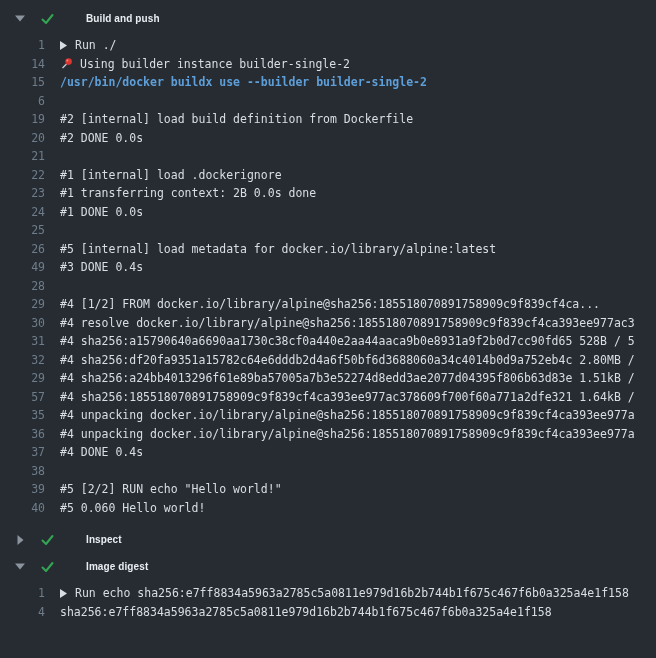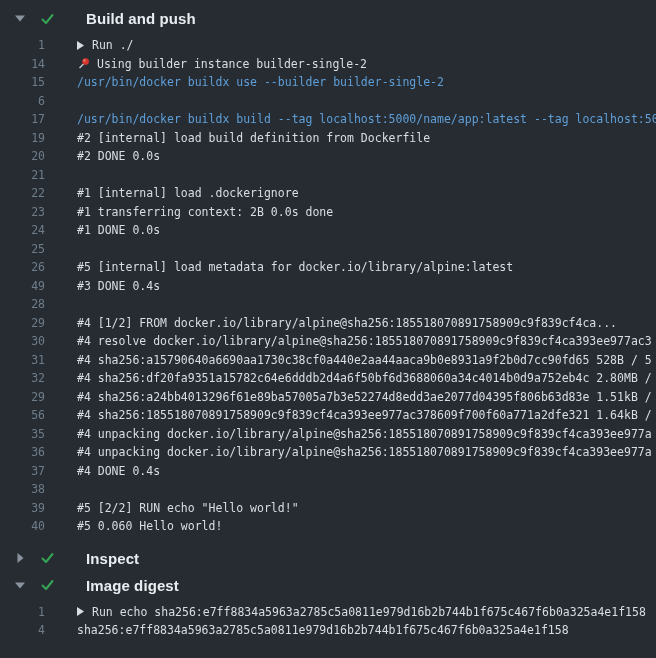--- a/index.html
+++ b/index.html
@@ -31,21 +31,21 @@
     margin-left: 14px;
     justify-content: center;
   }
   .check {
     width: 16px;
     margin-left: 13px;
   }
   .section-title {
     margin-left: 12px;
     font-family: "Liberation Sans", "DejaVu Sans", sans-serif;
-    font-size: 15px;
+    font-size: 10px;
     font-weight: 700;
     color: #e9edf2;
     letter-spacing: 0.1px;
     padding-left: 19px;
   }
   .section-body {
     margin: 4px 0 9px 0;
   }
   .section-body.last { margin-bottom: 0; }
   .log-line {
@@ -57,28 +57,28 @@
   }
   .ln {
     flex: 0 0 45px;
     width: 45px;
     text-align: right;
     font-size: 11.5px;
     color: #6f7d8a;
     cursor: pointer;
   }
   .content {
-    margin-left: 32px;
+    margin-left: 15px;
     font-size: 11.5px;
     color: #d8dee4;
     white-space: pre;
     display: inline-flex;
     align-items: center;
   }
-  .content.command { color: #5f9fd9; font-weight: 400; }
+  .content.command { color: #5f9fd9; font-weight: 700; }
   .arrow { margin-right: 8px; }
   .inline-emoji { margin-right: 7px; }
 </style>
 </head>
 <body>
 
 <div class="log-viewer">
     <div class="section">
       <div class="section-header">
         <span class="icon caret">
@@ -97,37 +97,36 @@
         <div class="log-line"><span class="ln">1</span><span class="content"><span class="icon arrow"><svg width="7" height="9" viewBox="0 0 7 9">
                 <path d="M0 0 L7 4.5 L0 9 Z" fill="#d6dde3"></path>
               </svg></span><span>Run ./</span></span></div>
         <div class="log-line"><span class="ln">14</span><span class="content"><span class="icon inline-emoji"><svg width="13" height="13" viewBox="0 0 13 13">
                 <line x1="2.5" y1="11" x2="6.5" y2="7" stroke="#c3c9cf" stroke-width="1.4"></line>
                 <circle cx="8.6" cy="4.6" r="3.3" fill="#d8372f"></circle>
                 <circle cx="7.4" cy="3.4" r="1" fill="#ef8d86"></circle>
               </svg></span><span>Using builder instance builder-single-2</span></span></div>
         <div class="log-line"><span class="ln">15</span><span class="content command"><span>/usr/bin/docker buildx use --builder builder-single-2</span></span></div>
         <div class="log-line"><span class="ln">6</span></div>
-        <div class="log-line"><span class="ln">17</span><span class="content command"><span>/usr/bin/docker buildx build --tag localhost:5000/name/app:latest --tag localhost:50</span></span></div>
         <div class="log-line"><span class="ln">19</span><span class="content"><span>#2 [internal] load build definition from Dockerfile</span></span></div>
         <div class="log-line"><span class="ln">20</span><span class="content"><span>#2 DONE 0.0s</span></span></div>
         <div class="log-line"><span class="ln">21</span><span class="content"><span></span></span></div>
         <div class="log-line"><span class="ln">22</span><span class="content"><span>#1 [internal] load .dockerignore</span></span></div>
         <div class="log-line"><span class="ln">23</span><span class="content"><span>#1 transferring context: 2B 0.0s done</span></span></div>
         <div class="log-line"><span class="ln">24</span><span class="content"><span>#1 DONE 0.0s</span></span></div>
         <div class="log-line"><span class="ln">25</span><span class="content"><span></span></span></div>
         <div class="log-line"><span class="ln">26</span><span class="content"><span>#5 [internal] load metadata for docker.io/library/alpine:latest</span></span></div>
         <div class="log-line"><span class="ln">49</span><span class="content"><span>#3 DONE 0.4s</span></span></div>
         <div class="log-line"><span class="ln">28</span><span class="content"><span></span></span></div>
         <div class="log-line"><span class="ln">29</span><span class="content"><span>#4 [1/2] FROM docker.io/library/alpine@sha256:185518070891758909c9f839cf4ca...</span></span></div>
         <div class="log-line"><span class="ln">30</span><span class="content"><span>#4 resolve docker.io/library/alpine@sha256:185518070891758909c9f839cf4ca393ee977ac3</span></span></div>
         <div class="log-line"><span class="ln">31</span><span class="content"><span>#4 sha256:a15790640a6690aa1730c38cf0a440e2aa44aaca9b0e8931a9f2b0d7cc90fd65 528B / 5</span></span></div>
         <div class="log-line"><span class="ln">32</span><span class="content"><span>#4 sha256:df20fa9351a15782c64e6dddb2d4a6f50bf6d3688060a34c4014b0d9a752eb4c 2.80MB /</span></span></div>
         <div class="log-line"><span class="ln">29</span><span class="content"><span>#4 sha256:a24bb4013296f61e89ba57005a7b3e52274d8edd3ae2077d04395f806b63d83e 1.51kB /</span></span></div>
-        <div class="log-line"><span class="ln">56</span><span class="content"><span>#4 sha256:185518070891758909c9f839cf4ca393ee977ac378609f700f60a771a2dfe321 1.64kB /</span></span></div>
+        <div class="log-line"><span class="ln">57</span><span class="content"><span>#4 sha256:185518070891758909c9f839cf4ca393ee977ac378609f700f60a771a2dfe321 1.64kB /</span></span></div>
         <div class="log-line"><span class="ln">35</span><span class="content"><span>#4 unpacking docker.io/library/alpine@sha256:185518070891758909c9f839cf4ca393ee977a</span></span></div>
         <div class="log-line"><span class="ln">36</span><span class="content"><span>#4 unpacking docker.io/library/alpine@sha256:185518070891758909c9f839cf4ca393ee977a</span></span></div>
         <div class="log-line"><span class="ln">37</span><span class="content"><span>#4 DONE 0.4s</span></span></div>
         <div class="log-line"><span class="ln">38</span><span class="content"><span></span></span></div>
         <div class="log-line"><span class="ln">39</span><span class="content"><span>#5 [2/2] RUN echo "Hello world!"</span></span></div>
         <div class="log-line"><span class="ln">40</span><span class="content"><span>#5 0.060 Hello world!</span></span></div>
       </div>
     </div>
     <div class="section">
       <div class="section-header">

